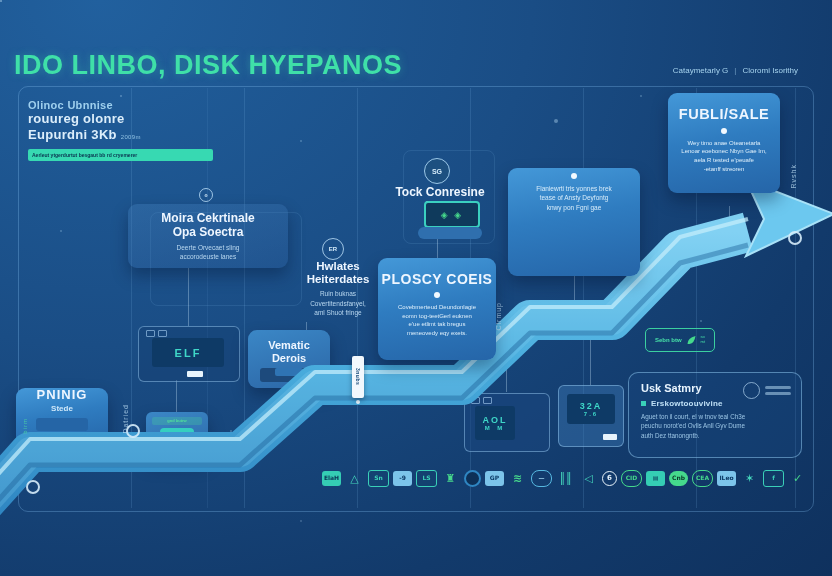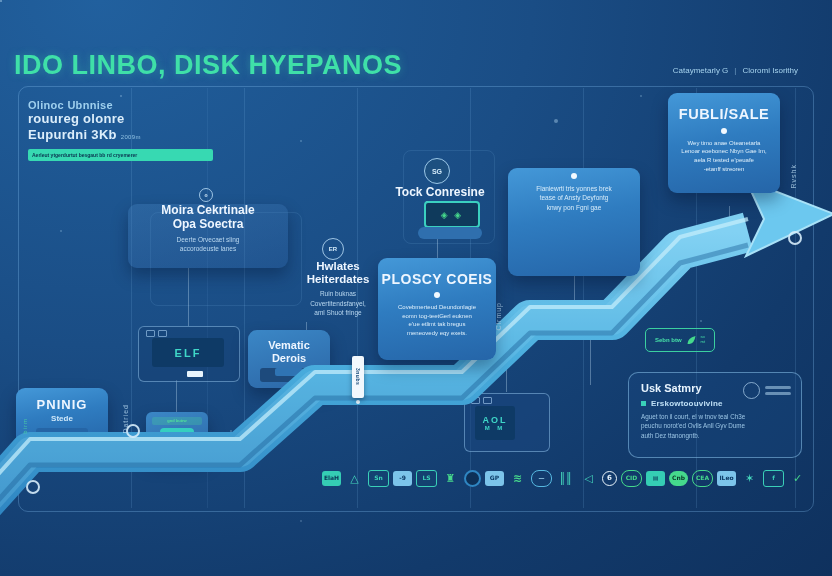--- a/index.html
+++ b/index.html
@@ -153,31 +153,38 @@
     <div class="wintabs" style="left:6px;top:3px">
         <i></i>
         <i></i>
       </div>
     <div class="winscreen" style="left:10px;top:12px;width:40px;height:34px;font-size:9px">
       <span>AOL</span>
       <span style="font-size:6px;letter-spacing:3px">M M</span>
     </div>
   </div>
 
+  <div class="winframe" style="left:558px;top:385px;width:64px;height:60px;background:rgba(60,120,180,.45)">
+    <div class="winscreen" style="left:8px;top:8px;width:48px;height:30px;font-size:9px">
+      <span>32A</span>
+      <span style="font-size:6px">7.6</span>
+    </div>
+    <div class="winbtn" style="left:44px;top:48px;width:14px;height:6px"></div>
+  </div>
 
   <div class="card mid" style="left:248px;top:330px;width:82px;height:58px;z-index:2">
     <div class="ct" style="font-size:11px;margin-top:9px">Vematic</div>
     <div class="ct" style="font-size:11px">Derois</div>
     <div style="margin:4px auto 0;width:58px;height:14px;background:#1d4a7c;border-radius:3px">
       <div style="margin:3px auto 0;width:28px;height:8px;background:#2f74b4;border-radius:2px"></div>
     </div>
   </div>
 
   <div class="card bright" style="left:16px;top:388px;width:92px;height:58px;z-index:2">
-    <div class="ct" style="font-size:13px;margin-top:10px;letter-spacing:1px">PNINIG</div>
+    <div class="ct" style="font-size:13px;letter-spacing:1px">PNINIG</div>
     <div class="cs" style="font-size:8px;color:#cfe8fa;font-weight:700">Stede</div>
     <div style="margin:3px auto 0;width:52px;height:13px;background:#2565a6;border-radius:3px"></div>
   </div>
 
   <svg class="arrowsvg" width="832" height="576" viewBox="0 0 832 576">
     <defs>
       <linearGradient id="ag" x1="0" y1="0" x2="0" y2="1">
         <stop offset="0" stop-color="#7fd0f2"></stop>
           <stop offset="0.45" stop-color="#4aaede"></stop>
           <stop offset="1" stop-color="#2f86c2"></stop>
@@ -197,21 +204,21 @@
       <span>3nubs</span>
     </div>
   <i class="dot" style="left:356px;top:400px"></i>
   <div class="vtext" style="left:122px;top:404px">Datried</div>
   <div class="vtext" style="left:22px;top:418px;color:#4fdf9f;font-size:6px">birm</div>
   <div class="vtext" style="left:495px;top:302px">Clrmup</div>
   <div class="vtext" style="left:790px;top:164px">Rvshk</div>
 
   <div class="circle-badge" style="left:199px;top:188px;width:12px;height:12px;border:1.5px solid rgba(190,225,250,.8);font-size:5px">o</div>
   <div class="card subtle" style="left:128px;top:204px;width:160px;height:64px">
-    <div class="ct" style="font-size:12px;">Moira Cekrtinale</div>
+    <div class="ct" style="font-size:12px;margin-top:8px">Moira Cekrtinale</div>
     <div class="ct" style="font-size:12px">Opa Soectra</div>
     <div class="cs" style="font-size:6.5px;margin-top:3px">Deerte Orvecaet sling</div>
     <div class="cs" style="font-size:6.5px">accorodeuste lanes</div>
   </div>
 
   <div class="circle-badge" style="left:322px;top:238px;width:20px;height:20px;border:1.5px solid rgba(190,225,250,.8);font-size:6px">ER</div>
   <div class="card bright" style="left:378px;top:258px;width:118px;height:102px">
     <div class="ct" style="font-size:14px;margin-top:13px;letter-spacing:.5px">PLOSCY COEIS</div>
     <div class="wdot"></div>
     <div class="cs" style="font-size:6px;color:#dff0fc">Covebmerteud Deundonlagie</div>

